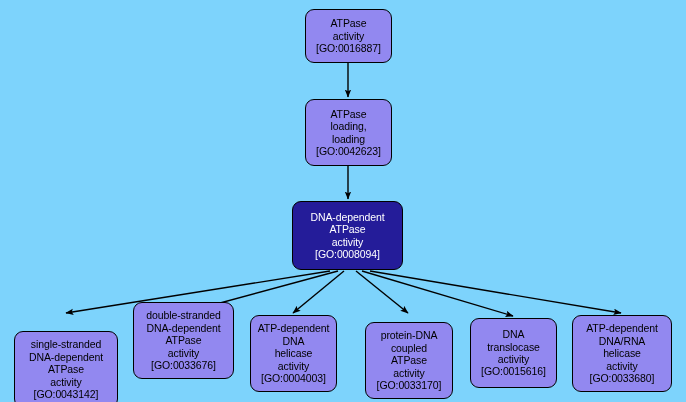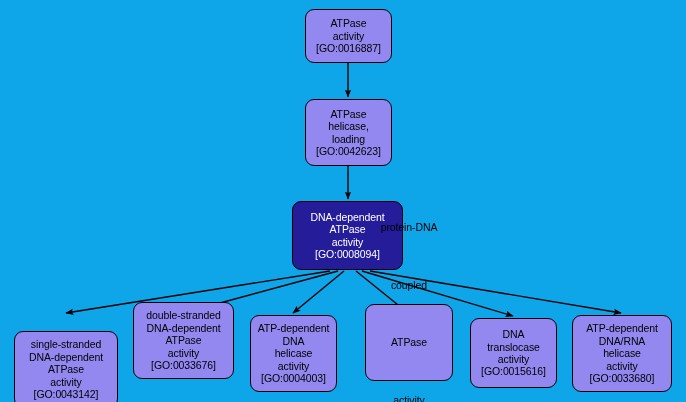--- a/index.html
+++ b/index.html
@@ -5,21 +5,21 @@
 <style>
   html, body {
     margin: 0;
     padding: 0;
     background: #ffffff;
   }
   #canvas {
     position: relative;
     width: 686px;
     height: 402px;
-    background: #0ea5e9;
+    background: #7dd3fc;
     overflow: hidden;
     font-family: "Liberation Sans", sans-serif;
   }
   #edge-layer {
     position: absolute;
     left: 0;
     top: 0;
     width: 686px;
     height: 402px;
     pointer-events: none;
@@ -75,21 +75,21 @@
   </svg>
 
   <div id="nodes-group">
       <div class="node" style="left: 305px; top: 9px; width: 87px; height: 54px;">
         <span class="line">ATPase</span>
         <span class="line">activity</span>
         <span class="line">[GO:0016887]</span>
       </div>
       <div class="node" style="left: 305px; top: 99px; width: 87px; height: 67px;">
         <span class="line">ATPase</span>
-        <span class="line">helicase,</span>
+        <span class="line">loading,</span>
         <span class="line">loading</span>
         <span class="line">[GO:0042623]</span>
       </div>
       <div class="node focus" style="left: 292px; top: 201px; width: 111px; height: 69px;">
         <span class="line">DNA-dependent</span>
         <span class="line">ATPase</span>
         <span class="line">activity</span>
         <span class="line">[GO:0008094]</span>
       </div>
       <div class="node" style="left: 14px; top: 315px; width: 104px; height: 77px; margin-top: 16px;">
@@ -106,21 +106,21 @@
         <span class="line">activity</span>
         <span class="line">[GO:0033676]</span>
       </div>
       <div class="node" style="left: 250px; top: 315px; width: 87px; height: 77px;">
         <span class="line">ATP-dependent</span>
         <span class="line">DNA</span>
         <span class="line">helicase</span>
         <span class="line">activity</span>
         <span class="line">[GO:0004003]</span>
       </div>
-      <div class="node" style="left: 365px; top: 304px; width: 88px; height: 77px; gap: 45px;">
+      <div class="node" style="left: 365px; top: 322px; width: 88px; height: 77px;">
         <span class="line">protein-DNA</span>
         <span class="line">coupled</span>
         <span class="line">ATPase</span>
         <span class="line">activity</span>
         <span class="line">[GO:0033170]</span>
       </div>
       <div class="node" style="left: 470px; top: 318px; width: 87px; height: 70px;">
         <span class="line">DNA</span>
         <span class="line">translocase</span>
         <span class="line">activity</span>

